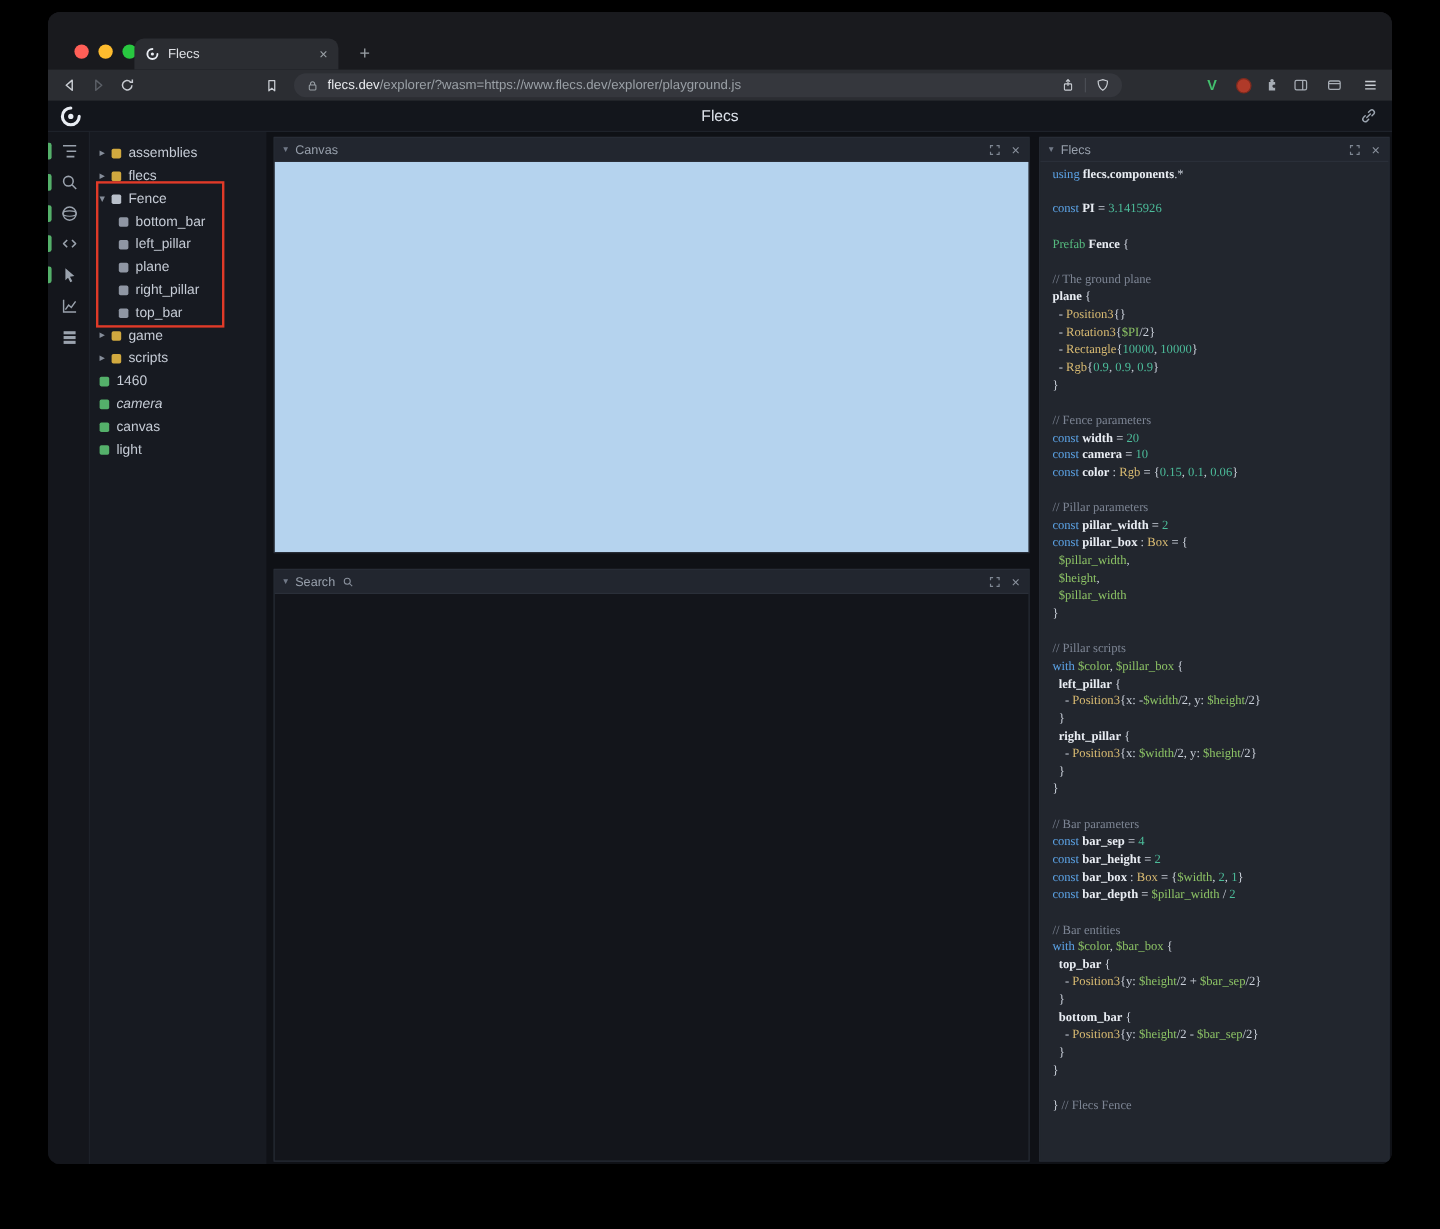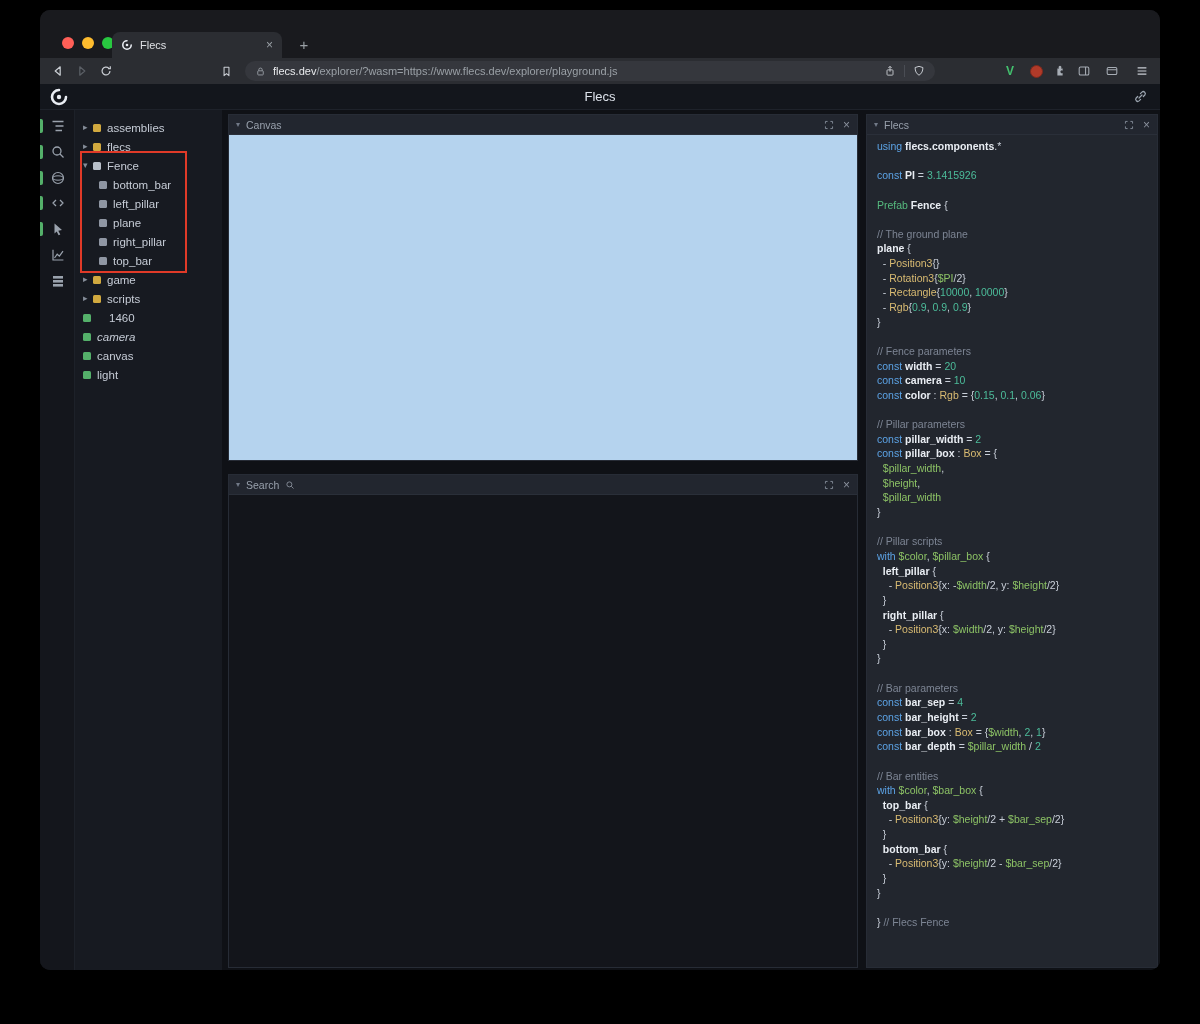--- a/index.html
+++ b/index.html
@@ -61,21 +61,21 @@
   .ph-actions{margin-left:auto;display:flex;gap:9px;align-items:center}
   .ph-close{color:#8a919d;font-size:12px;line-height:1}
   .canvas-panel{left:188px;top:4px;width:630px;height:347px}
   .canvas-body{flex:1;background:#b5d3ee}
   .search-panel{left:188px;top:364px;width:630px;height:494px}
   .search-body{flex:1;background:#13151b}
   .editor-panel{left:826px;top:4px;width:292px;height:854px}
   .editor-body{flex:1;background:#22262e;padding:4px 0 0 10px;overflow:hidden;cursor:text}
 
   
-  .code-line{white-space:pre;font-family:Liberation Sans, sans-serif;font-size:10.5px;line-height:14.65px;height:14.65px}
+  .code-line{white-space:pre;font-family:Liberation Serif, serif;font-size:10.5px;line-height:14.65px;height:14.65px}
   .tok-k{color:#5ca3e6}
   .tok-t{color:#d9bb72}
   .tok-n{color:#4cbc9a}
   .tok-v{color:#8cc265}
   .tok-c{color:#7d8594}
   .tok-p{color:#c9cfd9}
   .tok-i{color:#e9edf3;font-weight:bold}
   .tok-g{color:#56bb7f}
 
   svg{display:block}
@@ -292,21 +292,21 @@
           <div class="tree-item" style="padding-left: 8px;">
             <span class="chev">▸</span>
             <span class="sq sq-yellow"></span>
             <span>game</span>
           </div>
           <div class="tree-item" style="padding-left: 8px;">
             <span class="chev">▸</span>
             <span class="sq sq-yellow"></span>
             <span>scripts</span>
           </div>
-          <div class="tree-item" style="padding-left: 8px; gap: 12px;">
+          <div class="tree-item" style="padding-left: 8px;">
             <span class="sq sq-green"></span>
             <span>1460</span>
           </div>
           <div class="tree-item" style="padding-left: 8px; font-style: italic;">
             <span class="sq sq-green"></span>
             <span>camera</span>
           </div>
           <div class="tree-item" style="padding-left: 8px;">
             <span class="sq sq-green"></span>
             <span>canvas</span>

